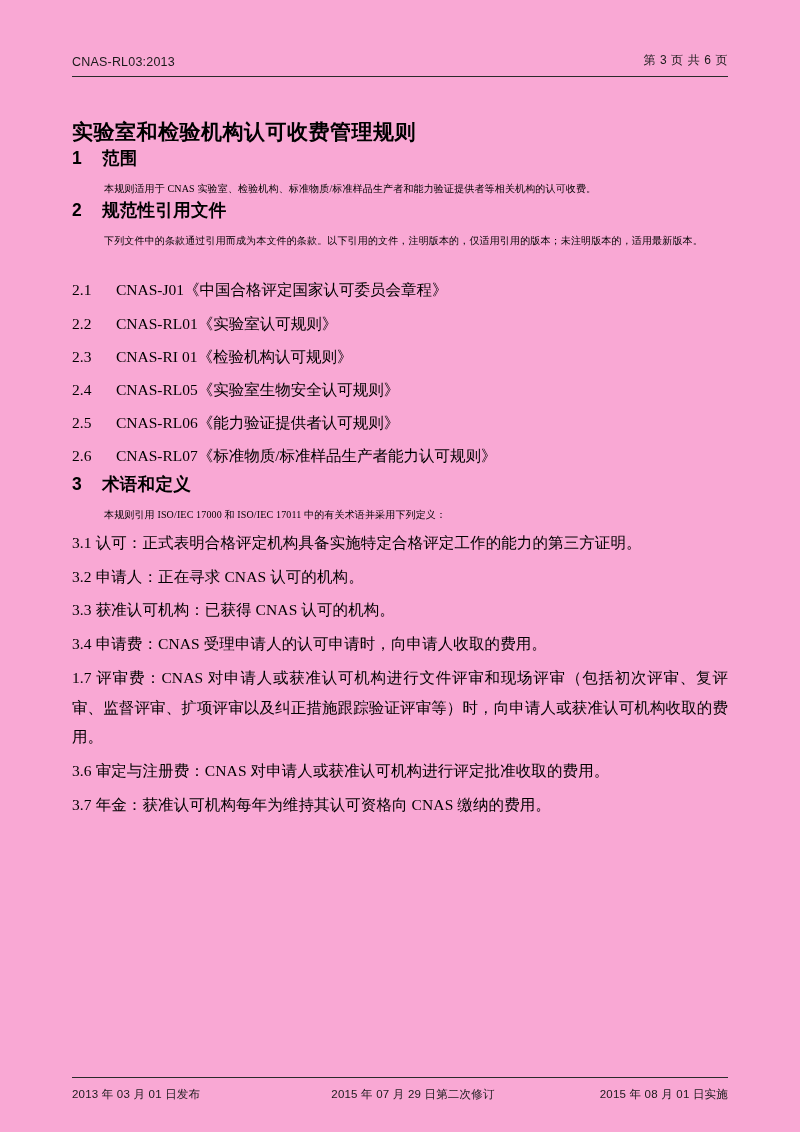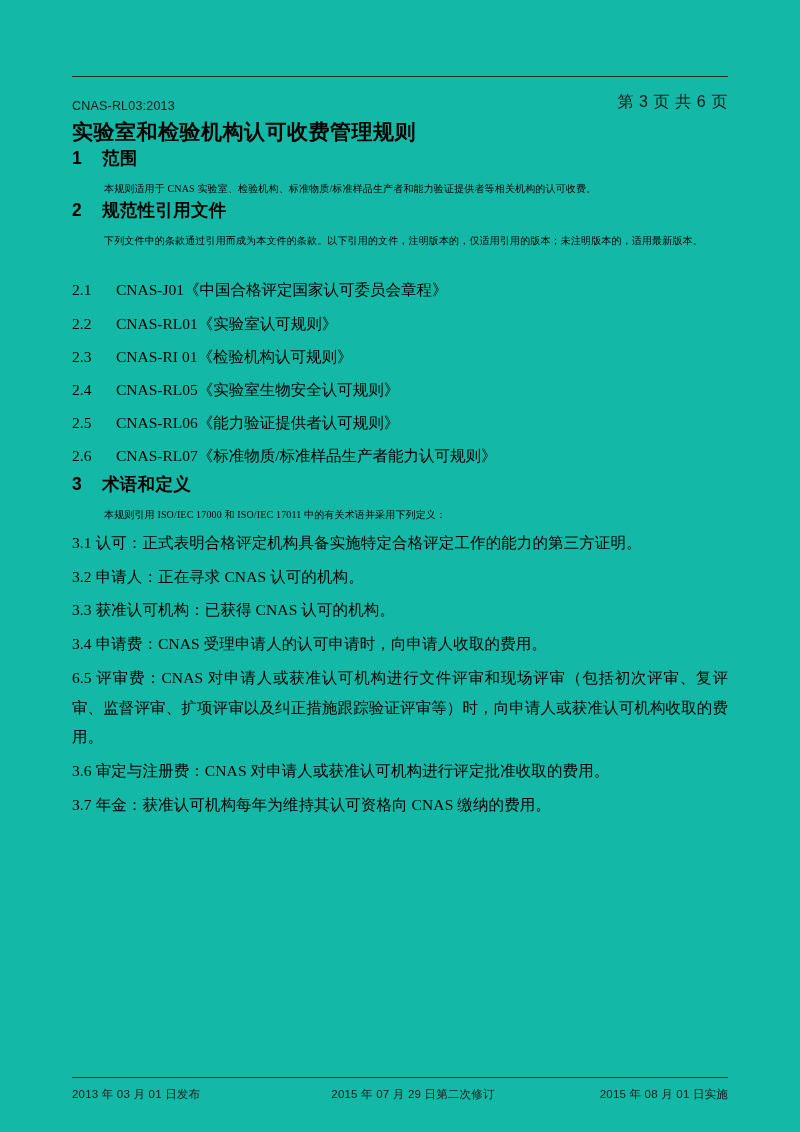--- a/index.html
+++ b/index.html
@@ -14,21 +14,21 @@
     color: #000000;
     position: relative;
     overflow: hidden;
   }
   .page {
     position: relative;
     width: 800px;
     height: 1132px;
     box-sizing: border-box;
     padding: 0 72px;
-    background: #14b8a6;
+    background: #f9a8d4;
   }
 
   
   .header {
     position: absolute;
     left: 72px;
     right: 72px;
     top: 52px;
     display: flex;
     justify-content: space-between;
@@ -39,21 +39,21 @@
     padding-bottom: 5px;
   }
   .header-rule {
     position: absolute;
     left: 72px;
     right: 72px;
     top: 76px;
     border-bottom: 1.1px solid #2a2a2a;
   }
   .header-left { letter-spacing: .2px; }
-  .header-right { letter-spacing: .6px; font-size: 16px; margin-top: 40px; }
+  .header-right { letter-spacing: .6px; font-size: 12px; }
 
   
   .footer-rule {
     position: absolute;
     left: 72px;
     right: 72px;
     bottom: 54px;
     border-bottom: 1.1px solid #2a2a2a;
   }
   .footer {
@@ -189,21 +189,21 @@
     <h2 class="section sec-3">
       <span class="sec-num">3</span><span>术语和定义</span>
     </h2>
     <p class="para indent">本规则引用 ISO/IEC 17000 和 ISO/IEC 17011 中的有关术语并采用下列定义：</p>
 
     <div class="defs">
       <p class="def-item">3.1 认可：正式表明合格评定机构具备实施特定合格评定工作的能力的第三方证明。</p>
       <p class="def-item">3.2 申请人：正在寻求 CNAS 认可的机构。</p>
       <p class="def-item">3.3 获准认可机构：已获得 CNAS 认可的机构。</p>
       <p class="def-item">3.4 申请费：CNAS 受理申请人的认可申请时，向申请人收取的费用。</p>
-      <p class="def-item">6.5 评审费：CNAS 对申请人或获准认可机构进行文件评审和现场评审（包括初次评审、复评审、监督评审、扩项评审以及纠正措施跟踪验证评审等）时，向申请人或获准认可机构收取的费用。</p>
+      <p class="def-item">1.7 评审费：CNAS 对申请人或获准认可机构进行文件评审和现场评审（包括初次评审、复评审、监督评审、扩项评审以及纠正措施跟踪验证评审等）时，向申请人或获准认可机构收取的费用。</p>
       <p class="def-item">3.6 审定与注册费：CNAS 对申请人或获准认可机构进行评定批准收取的费用。</p>
       <p class="def-item">3.7 年金：获准认可机构每年为维持其认可资格向 CNAS 缴纳的费用。</p>
     </div>
 
   </div>
 
   <div class="footer-rule"></div>
   <div class="footer">
     <span>2013 年 03 月 01 日发布</span>
     <span class="footer-mid">2015 年 07 月 29 日第二次修订</span>

